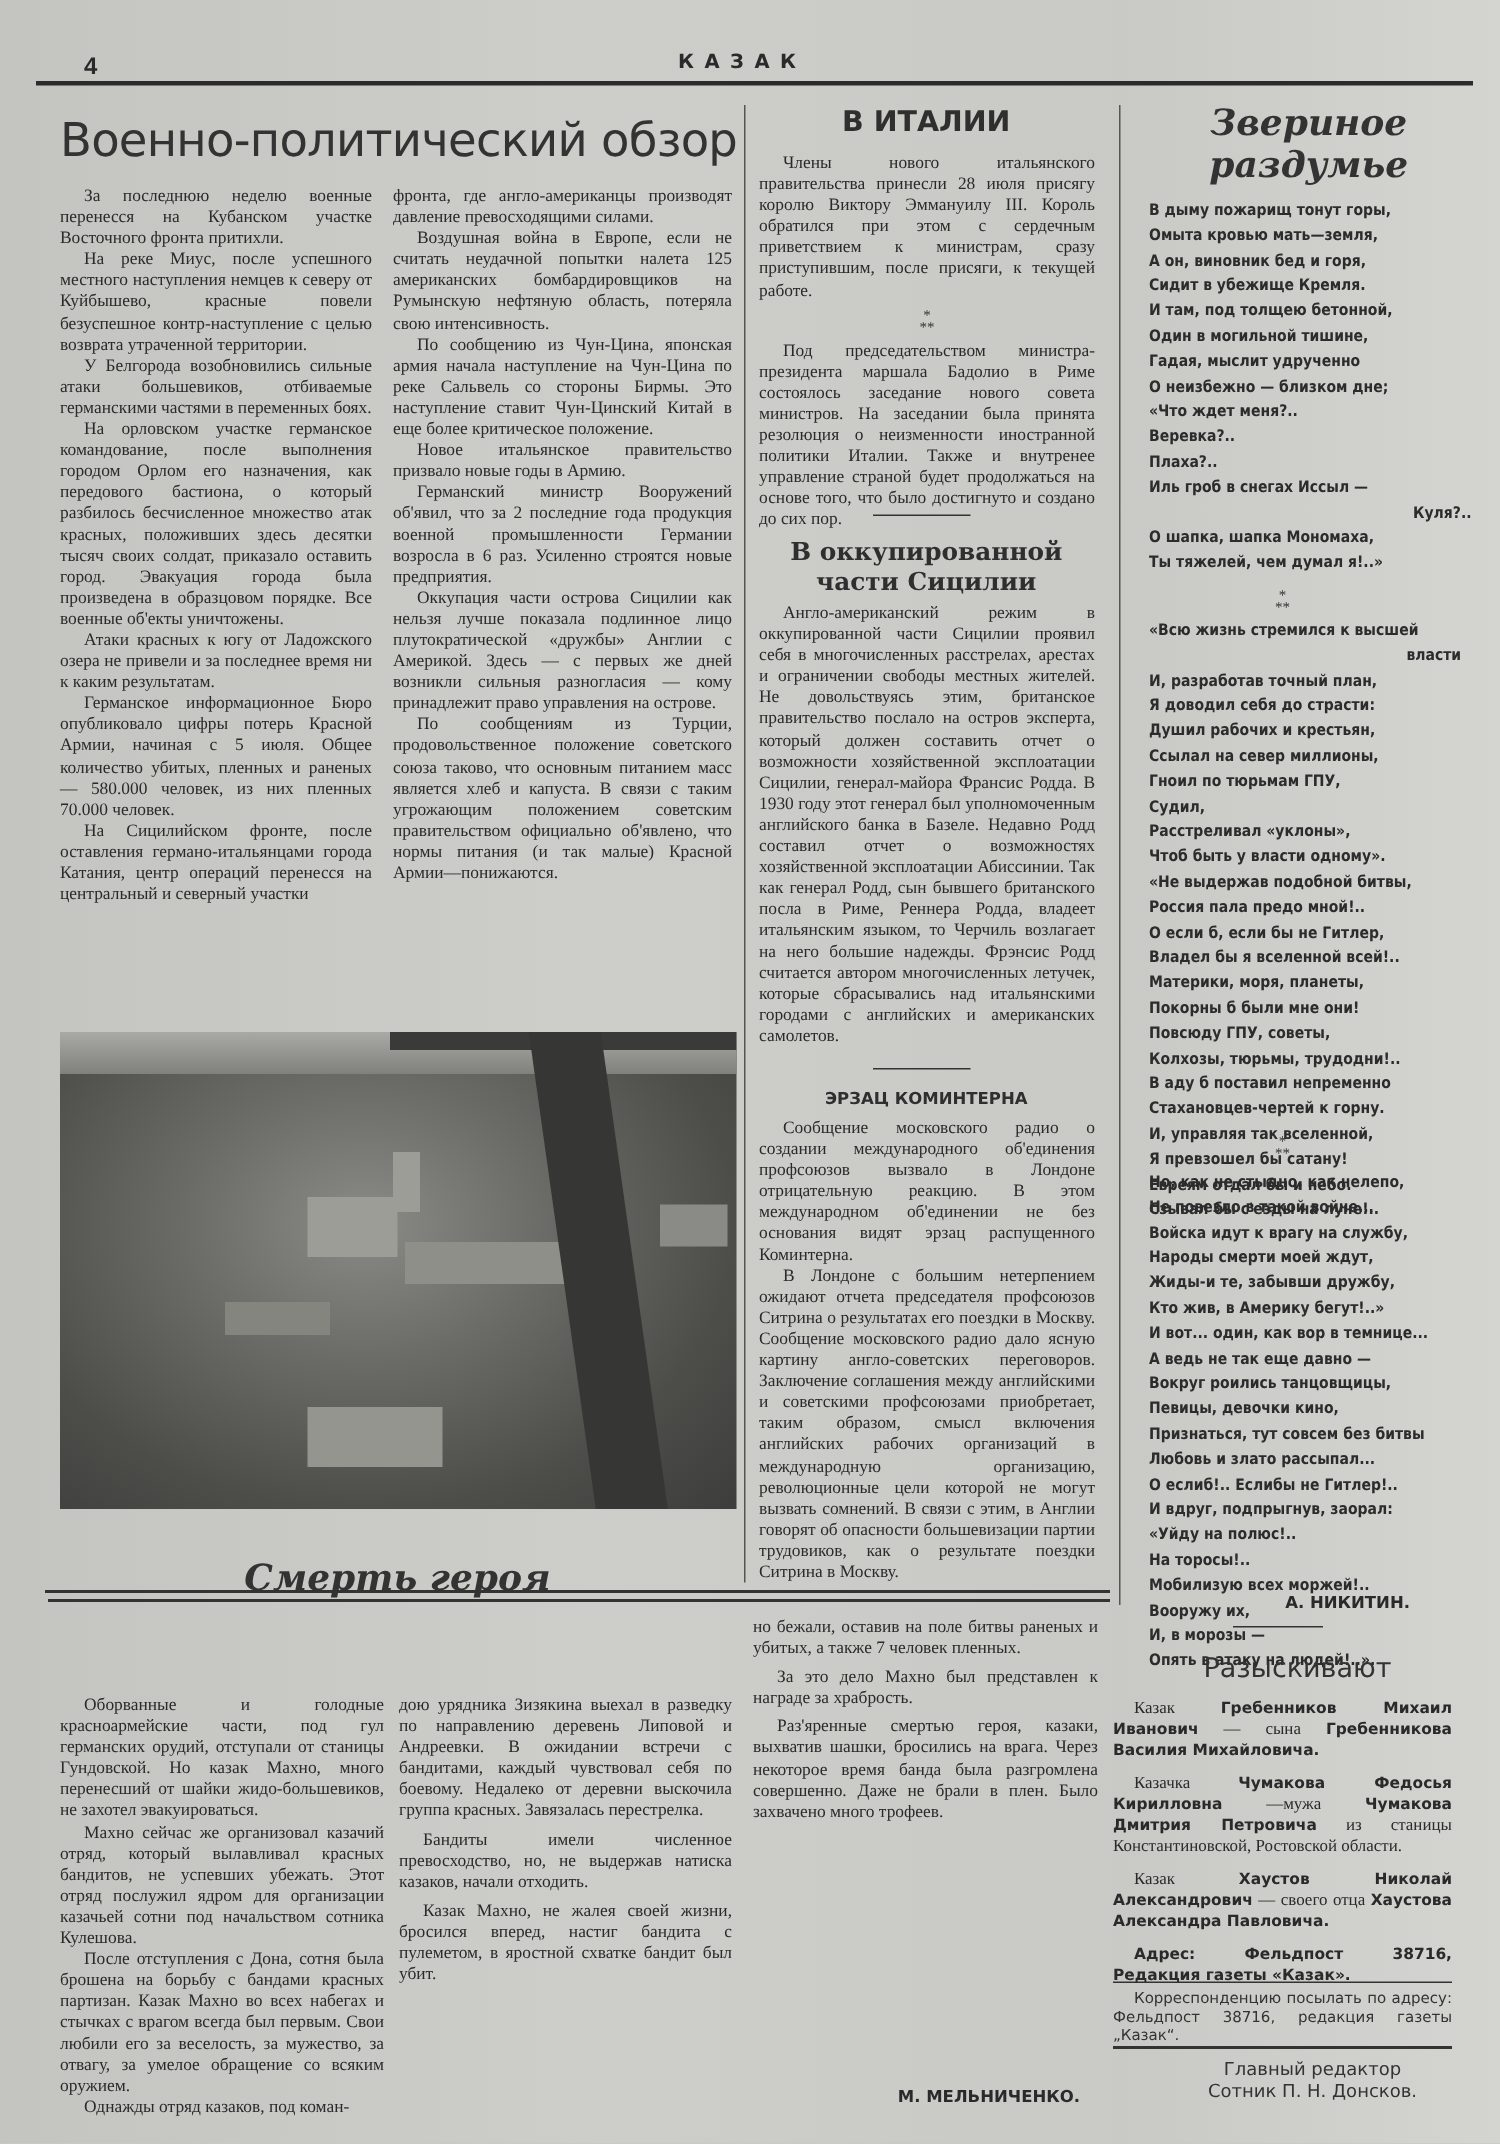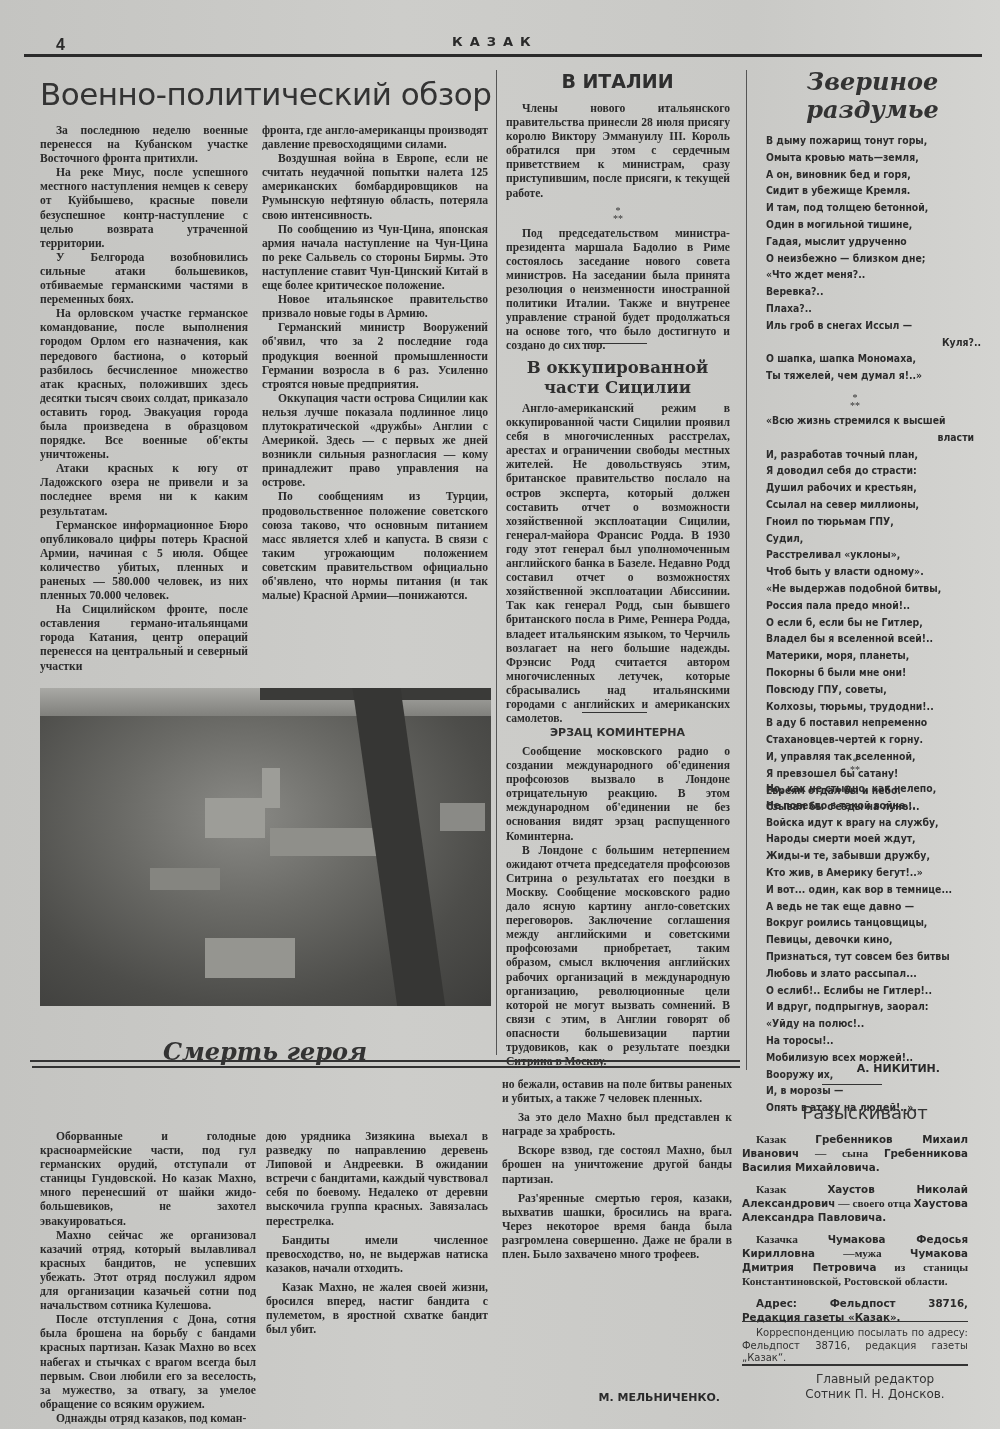--- a/index.html
+++ b/index.html
@@ -14,21 +14,21 @@
     position: absolute; left: 0; top: 0; width: 1000px; height: 1429px;
     background: linear-gradient(90deg, #c4c4c1 0%, #cdcdca 40%, #c9c9c6 75%, #d4d4d1 100%);
   }
   .abs { position: absolute; }
   .pagenum { left: 56px; top: 36px; font-family: "Liberation Sans", sans-serif; font-weight: bold; font-size: 16px; }
   .masthead { left: 452px; top: 34px; font-family: "DejaVu Sans", sans-serif; font-weight: bold; font-size: 13px; letter-spacing: 7px; }
   .rule-top { left: 24px; top: 54px; width: 958px; height: 3px; background: #2b2b2b; }
   .vrule { background: #555; width: 1px; }
 
   .col { position: absolute; font-size: 11.6px; line-height: 14.1px; text-align: justify; }
-  .col p { margin: 0; text-indent: 16px; font-weight: bold; }
+  .col p { margin: 0; text-indent: 16px; }
   .h-main { left: 40px; top: 76px; width: 440px; font-family: "DejaVu Sans", sans-serif; font-size: 31px; color: #333; letter-spacing: -0.5px; white-space: nowrap; }
   .h-bold { font-family: "DejaVu Sans", sans-serif; font-weight: bold; text-align: center; color: #2f2f2f; }
   .h-italic { font-family: "DejaVu Serif", serif; font-style: italic; font-weight: bold; text-align: center; color: #333; }
 
   .poem { position: absolute; font-family: "DejaVu Sans", sans-serif; font-weight: bold; font-size: 10.6px; line-height: 16.8px; color: #2c2c2c; transform: scaleX(0.88); transform-origin: left top; }
   .poem div { white-space: nowrap; }
   .poem .ind { padding-left: 200px; }
   .stars { text-align: center; font-size: 10px; line-height: 8px; color: #333; }
 
   .photo { left: 40px; top: 688px; width: 451px; height: 318px; background:
@@ -197,30 +197,29 @@
     <p>Однажды отряд казаков, под коман-</p>
   </div>
   <div class="col" style="left:266px; top:1130px; width:222px;">
     <p style="text-indent:0; margin-bottom:5px;">дою урядника Зизякина выехал в разведку по направлению деревень Липовой и Андреевки. В ожидании встречи с бандитами, каждый чувствовал себя по боевому. Недалеко от деревни выскочила группа красных. Завязалась перестрелка.</p>
     <p style="margin-bottom:5px;">Бандиты имели численное превосходство, но, не выдержав натиска казаков, начали отходить.</p>
     <p style="margin-bottom:5px;">Казак Махно, не жалея своей жизни, бросился вперед, настиг бандита с пулеметом, в яростной схватке бандит был убит.</p>
   </div>
   <div class="col" style="left:502px; top:1078px; width:230px;">
     <p style="text-indent:0; margin-bottom:5px;">но бежали, оставив на поле битвы раненых и убитых, а также 7 человек пленных.</p>
     <p style="margin-bottom:5px;">За это дело Махно был представлен к награде за храбрость.</p>
-    <p style="margin-bottom:5px;">Вскоре взвод, где состоял Махно, был брошен на уничтожение другой банды партизан.</p>
     <p>Раз'яренные смертью героя, казаки, выхватив шашки, бросились на врага. Через некоторое время банда была разгромлена совершенно. Даже не брали в плен. Было захвачено много трофеев.</p>
   </div>
   <div class="abs sig" style="left:560px; top:1391px; width:160px;">М. МЕЛЬНИЧЕНКО.</div>
 
   <div class="abs" style="left:760px; top:1102px; width:210px; font-family:'DejaVu Sans', sans-serif; font-size:18px; text-align:center; color:#333;">Разыскивают</div>
   <div class="col wanted" style="left:742px; top:1132px; width:226px;">
     <p><span>Казак </span><b>Гребенников Михаил Иванович</b><span> — сына </span><b>Гребенникова Василия Михайловича.</b></p>
+    <p><span>Казачка </span><b>Чумакова Федосья Кирилловна</b><span> —мужа </span><b>Чумакова Дмитрия Петровича</b><span> из станицы Константиновской, Ростовской области.</span></p>
     <p><span>Казак </span><b>Хаустов Николай Александрович</b><span> — своего отца </span><b>Хаустова Александра Павловича.</b></p>
-    <p><span>Казачка </span><b>Чумакова Федосья Кирилловна</b><span> —мужа </span><b>Чумакова Дмитрия Петровича</b><span> из станицы Константиновской, Ростовской области.</span></p>
     <p><b>Адрес: Фельдпост 38716, Редакция газеты «Казак».</b></p>
   </div>
 
   <div class="dbl-rule" style="left:742px; top:1321px; width:226px; height:1px;"></div>
   <div class="abs corr" style="left:742px; top:1327px; width:226px; text-indent:14px;">Корреспонденцию посылать по адресу: Фельдпост 38716, редакция газеты „Казак“.</div>
   <div class="dbl-rule" style="left:742px; top:1364px; width:226px; height:2px;"></div>
   <div class="abs editor" style="left:770px; top:1372px; width:210px;">
     <div>Главный редактор</div>
     <div>Сотник П. Н. Донсков.</div>
   </div>

